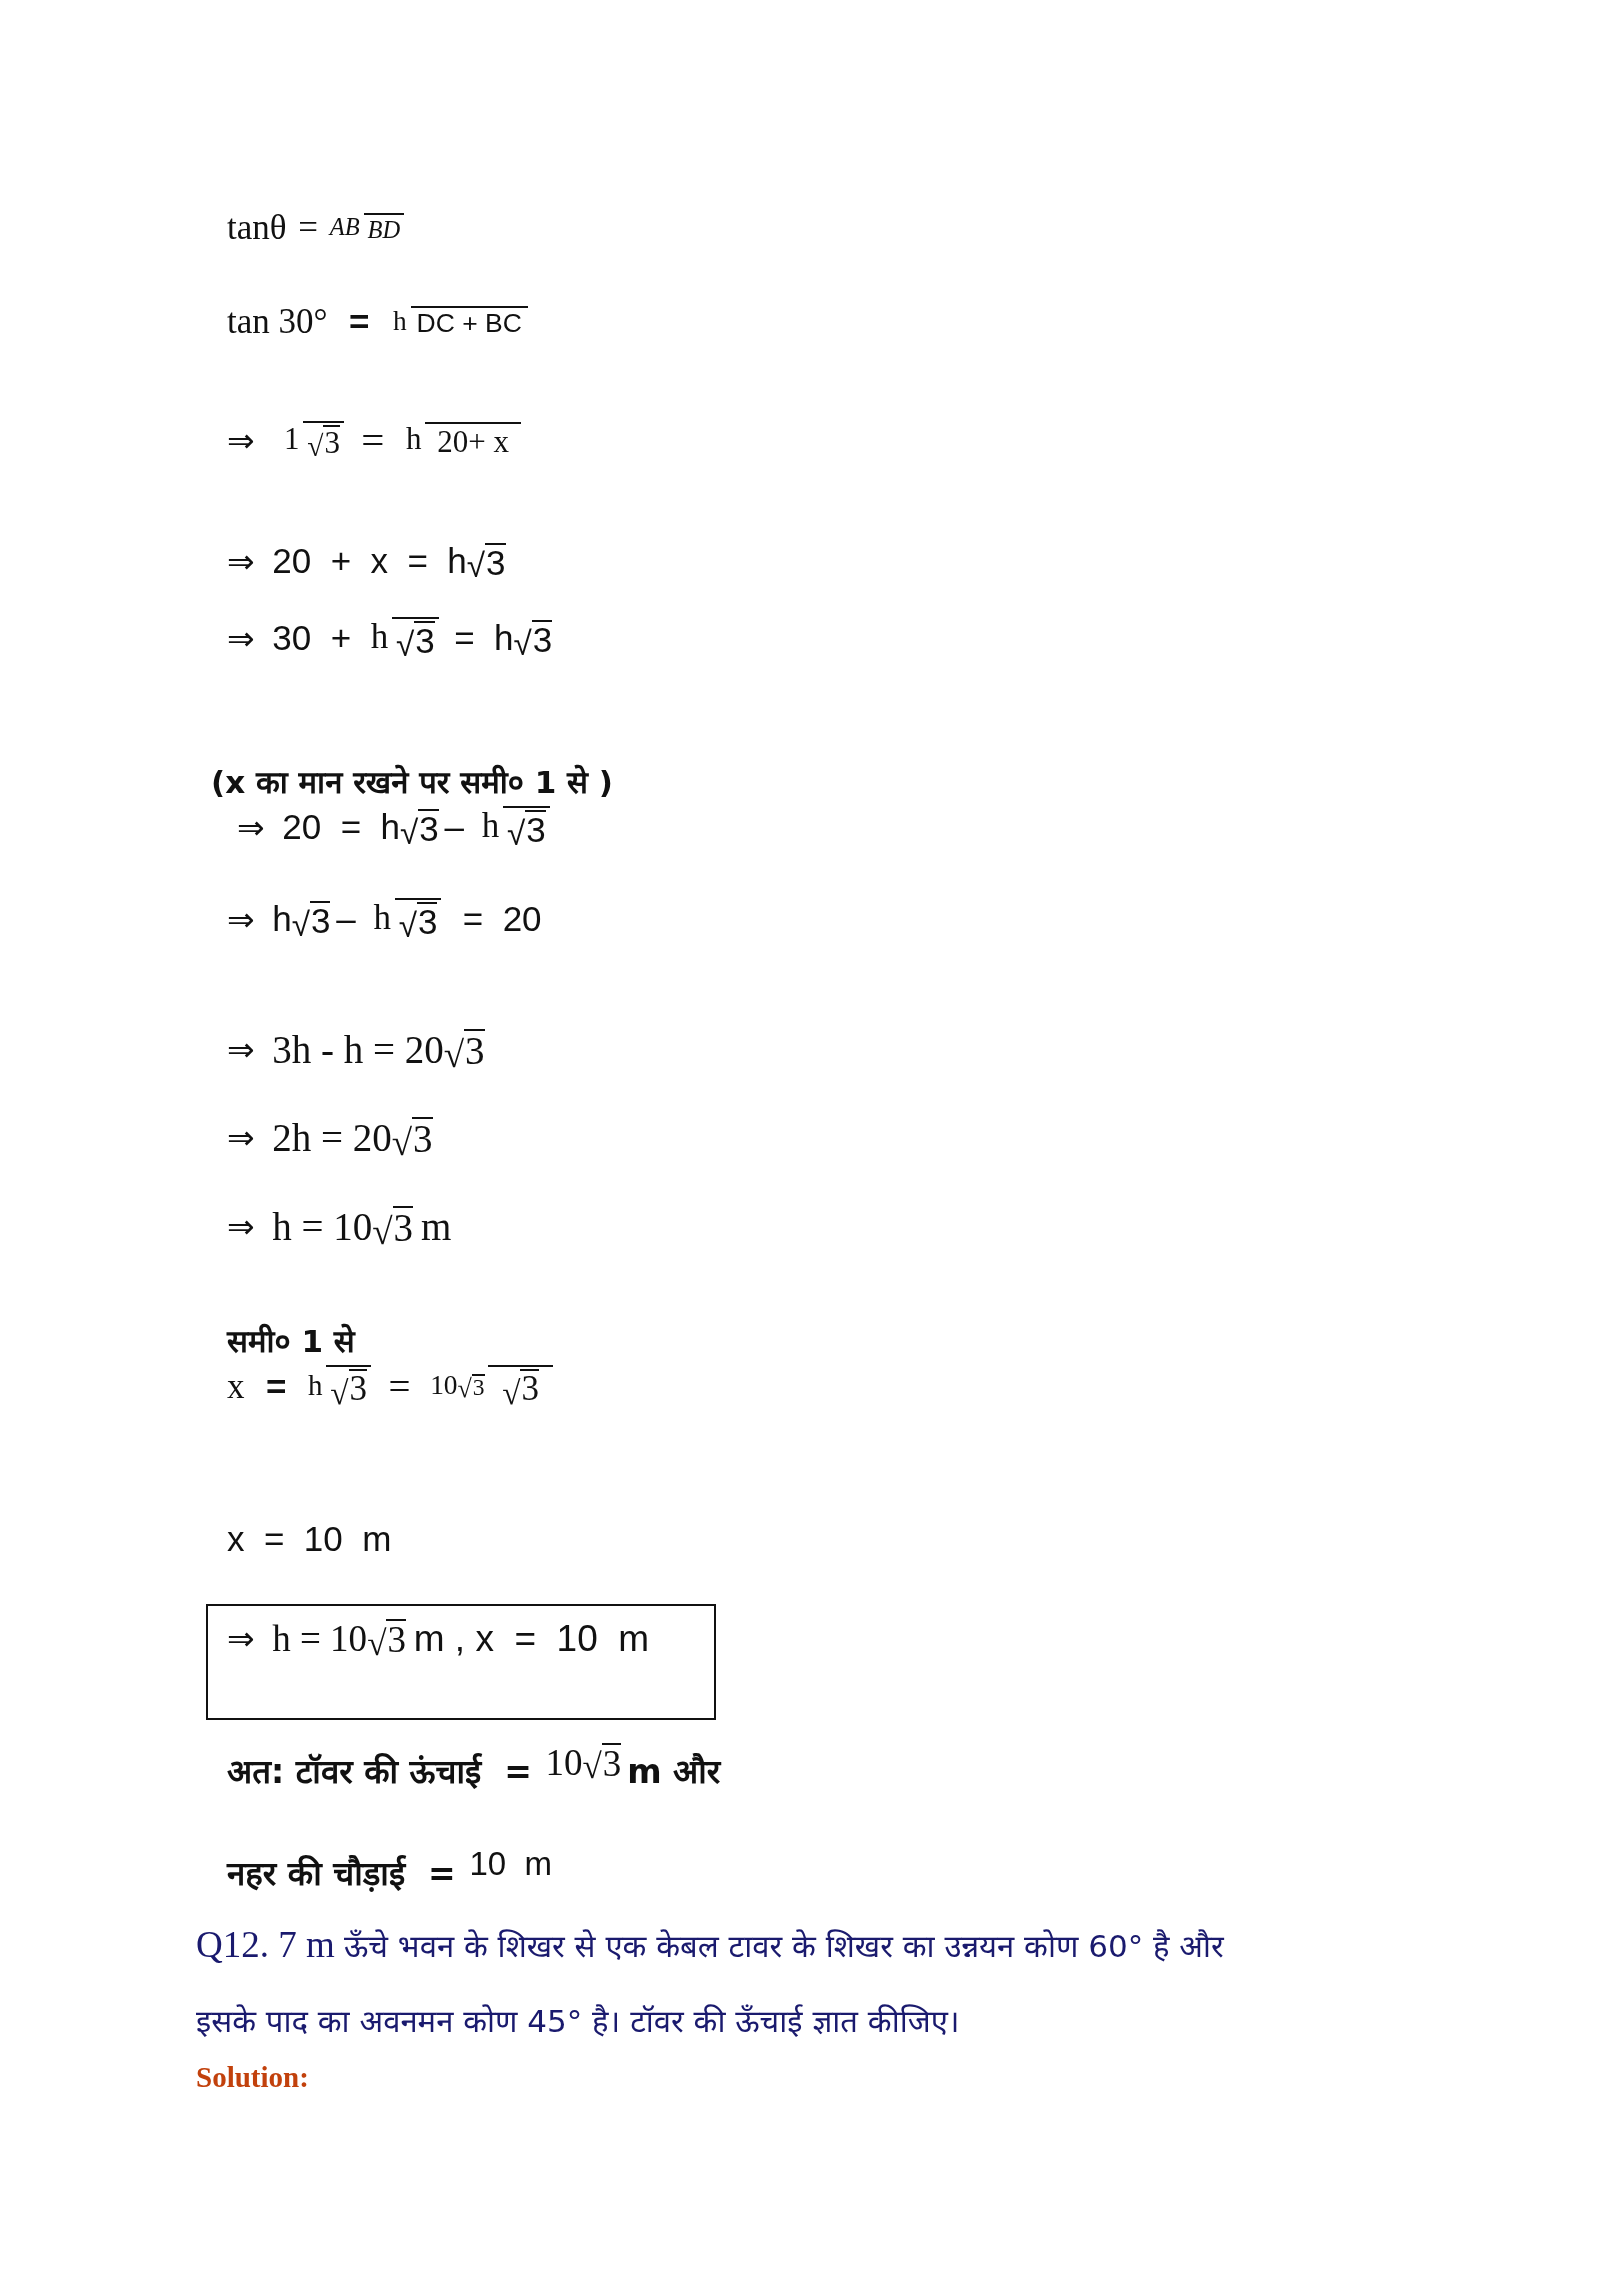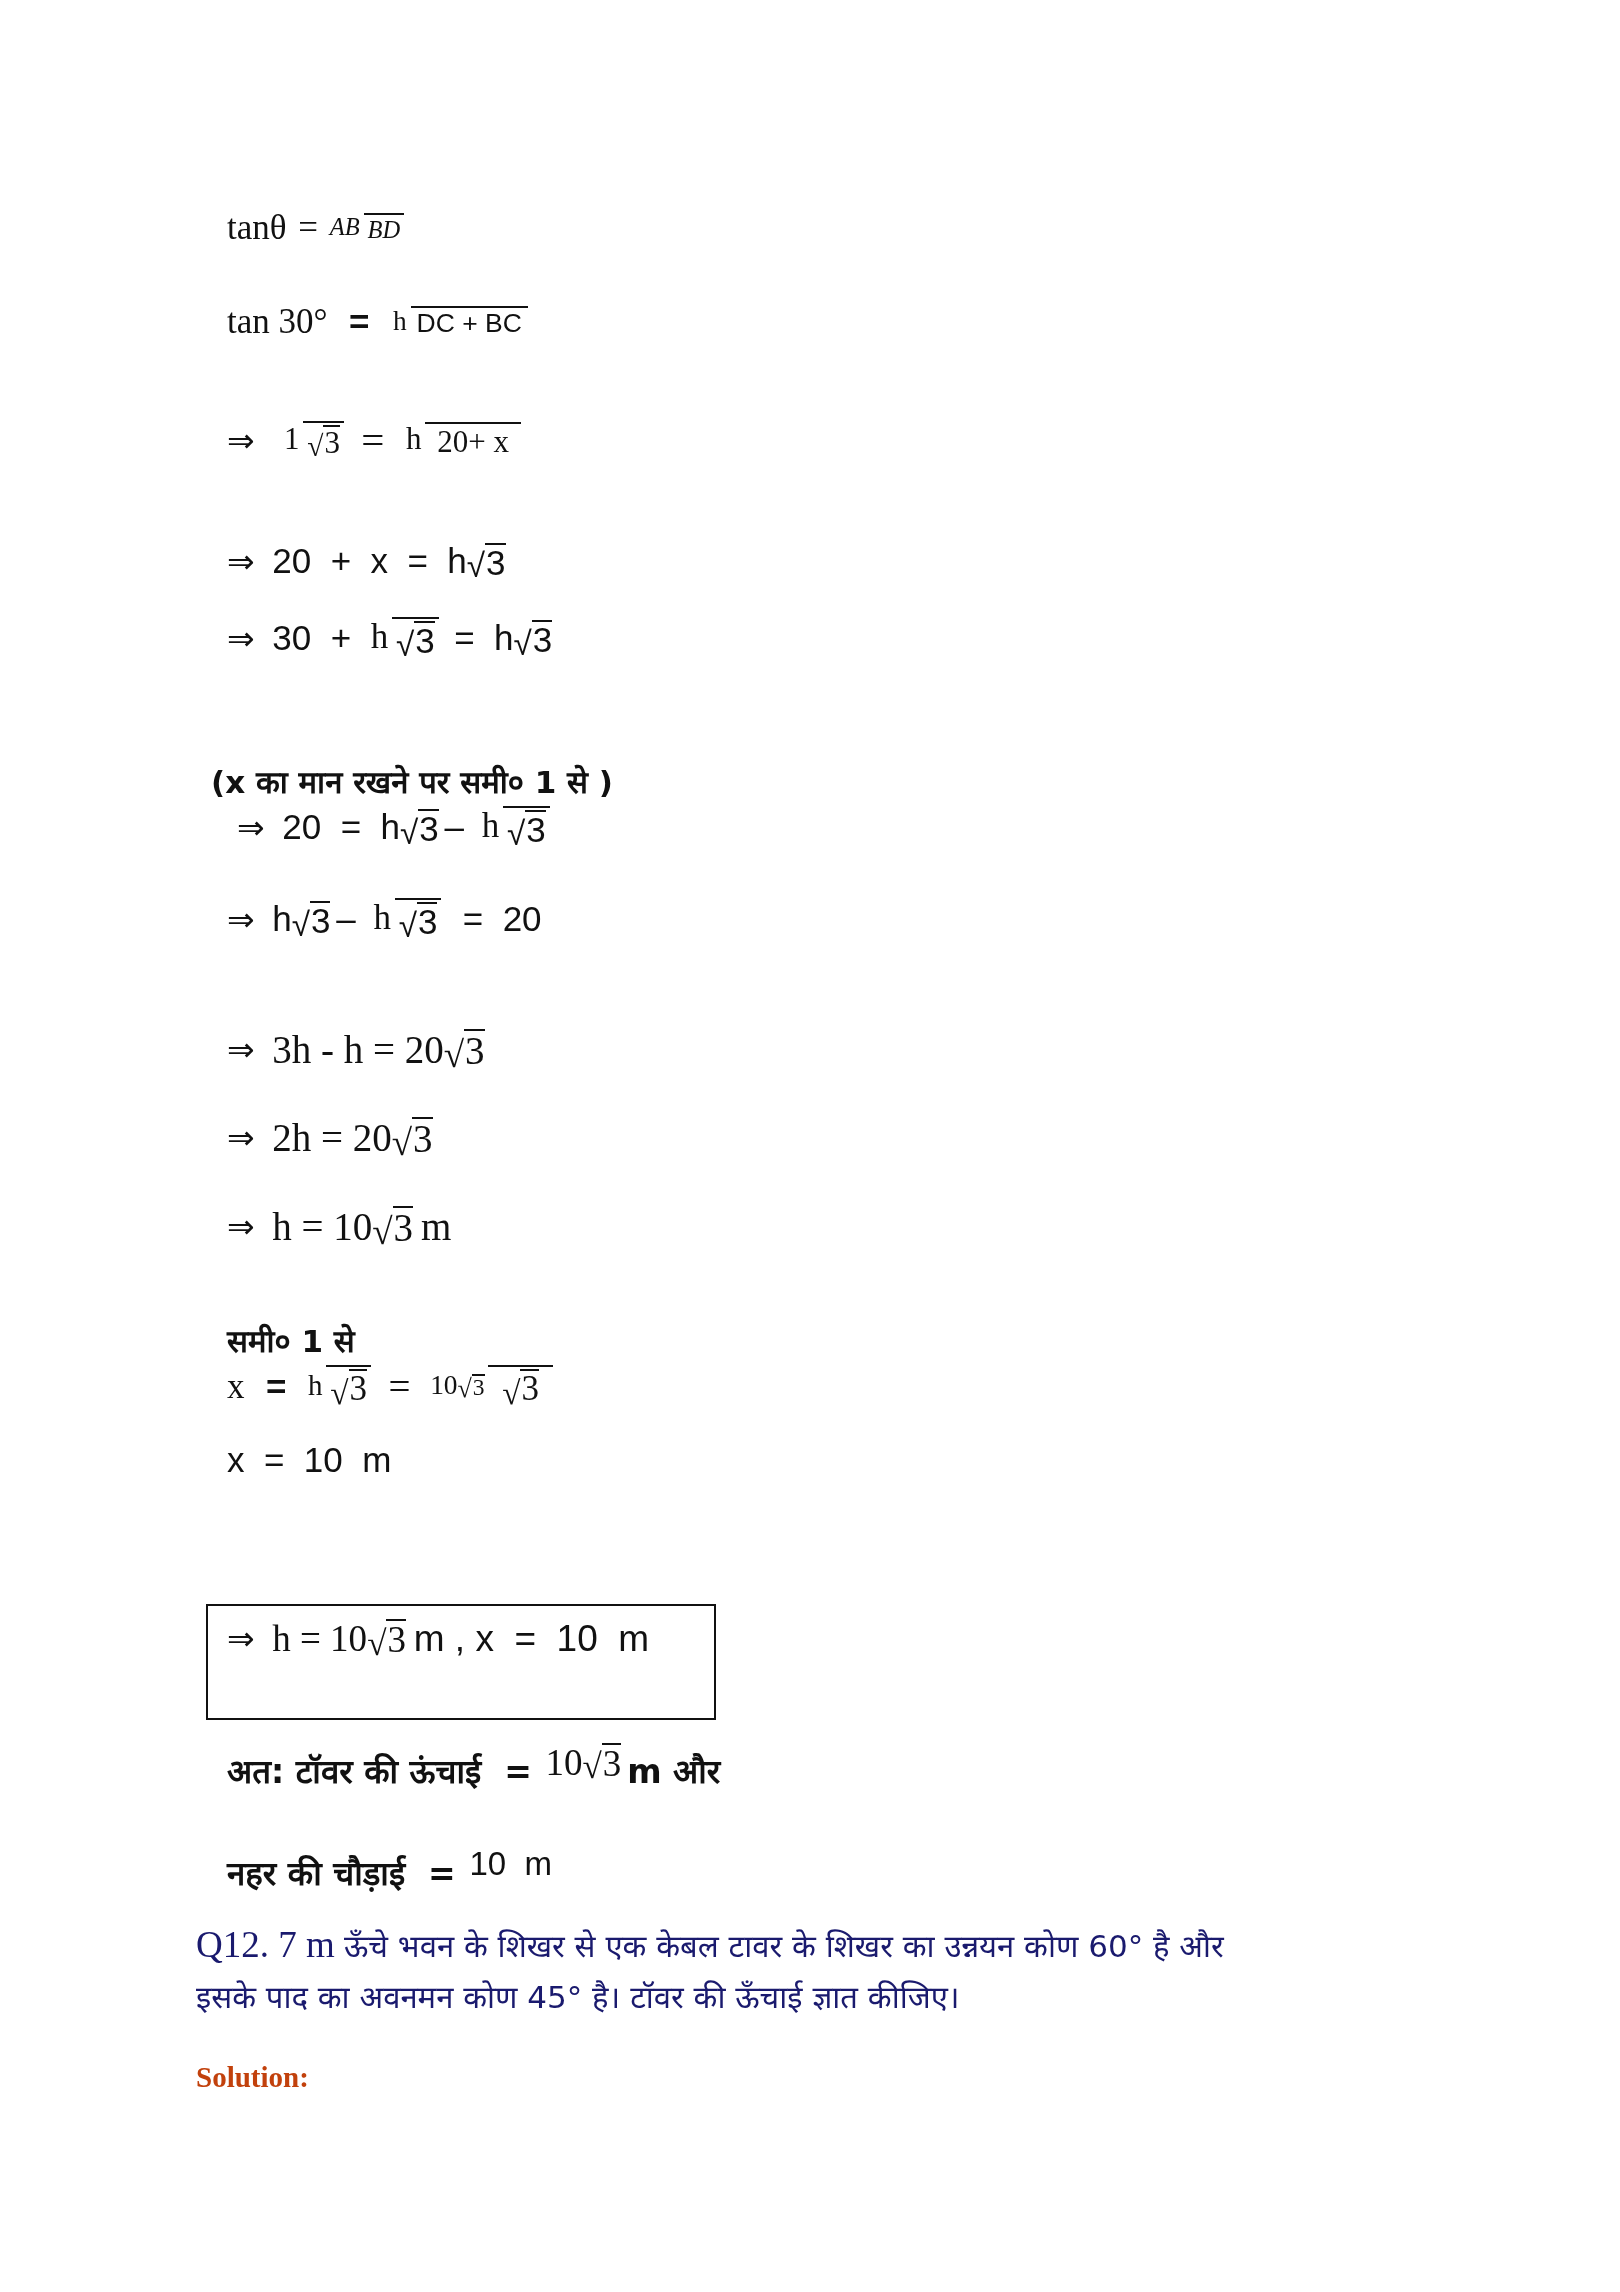--- a/index.html
+++ b/index.html
@@ -12,21 +12,21 @@
   .frac { display: inline-flex; flex-direction: row; align-items: center; vertical-align: middle; margin: 0 7.8px; }
   .frac .num { padding: 0 3.9px 2px; line-height: 1.05; }
   .frac .den { border-top: 2.5px solid #111; padding: 2px 3.9px 0; line-height: 1.05; }
   .sqrt { display: inline-flex; align-items: flex-end; }
   .sqrt .rad { font-size: 0.95em; line-height: 1; transform: translateY(2.9px); }
   .sqrt .under { border-top: 2px solid #111; line-height: 1; padding-left: 1px; }
   .sp { display: inline-block; width: 11.8px; }
   .sp2 { display: inline-block; width: 21.6px; }
   .boxed { position: absolute; left: 206px; top: 1604px; width: 510px; height: 116px; border: 2px solid #111; box-sizing: border-box; }
   .q12 { position: absolute; left: 196px; top: 1919px; width: 1274px; color: #1a1a6e; font-family: "Liberation Serif", "DejaVu Serif", serif; font-size: 37px; line-height: 51px; }
-  .q12 .hi { font-family: "DejaVu Sans", serif; font-size: 31px; }
+  .q12 .hi { font-family: "DejaVu Sans", serif; font-size: 31px; margin-top: 24px; }
   .solution { position: absolute; left: 196px; top: 2061px; color: #c2410c; font-family: "Liberation Serif", "DejaVu Serif", serif; font-weight: bold; font-size: 29px; }
 </style>
 </head>
 <body>
 
 <div class="line serif" style="top:208px; left:227px; font-size:35px;">
   <span>tanθ</span>
   <span class="sp"></span>
     <span>=</span>
   <span class="frac" style="font-size:24.5px; font-style:italic;">
@@ -175,21 +175,21 @@
           <span class="rad">√</span>
           <span class="under" style="font-size:23.5px;">3</span>
         </span></span>
     <span class="den" style="padding:2px 13.7px 0;"><span class="sqrt">
           <span class="rad">√</span>
           <span class="under">3</span>
         </span></span>
   </span>
 </div>
 
-<div class="line sans" style="top:1440px; left:227px; font-size:35px;">
+<div class="line sans" style="top:1519px; left:227px; font-size:35px;">
   <span style="white-space:pre;">x  =  10  m</span>
 </div>
 
 <div class="boxed"></div>
 <div class="line" style="top:1617px; left:227px; font-size:37px;">
   <span class="arrow">⇒</span>
   <span class="serif" style="white-space:pre;">h = 10</span>
   <span class="sqrt serif">
       <span class="rad">√</span>
       <span class="under">3</span>

